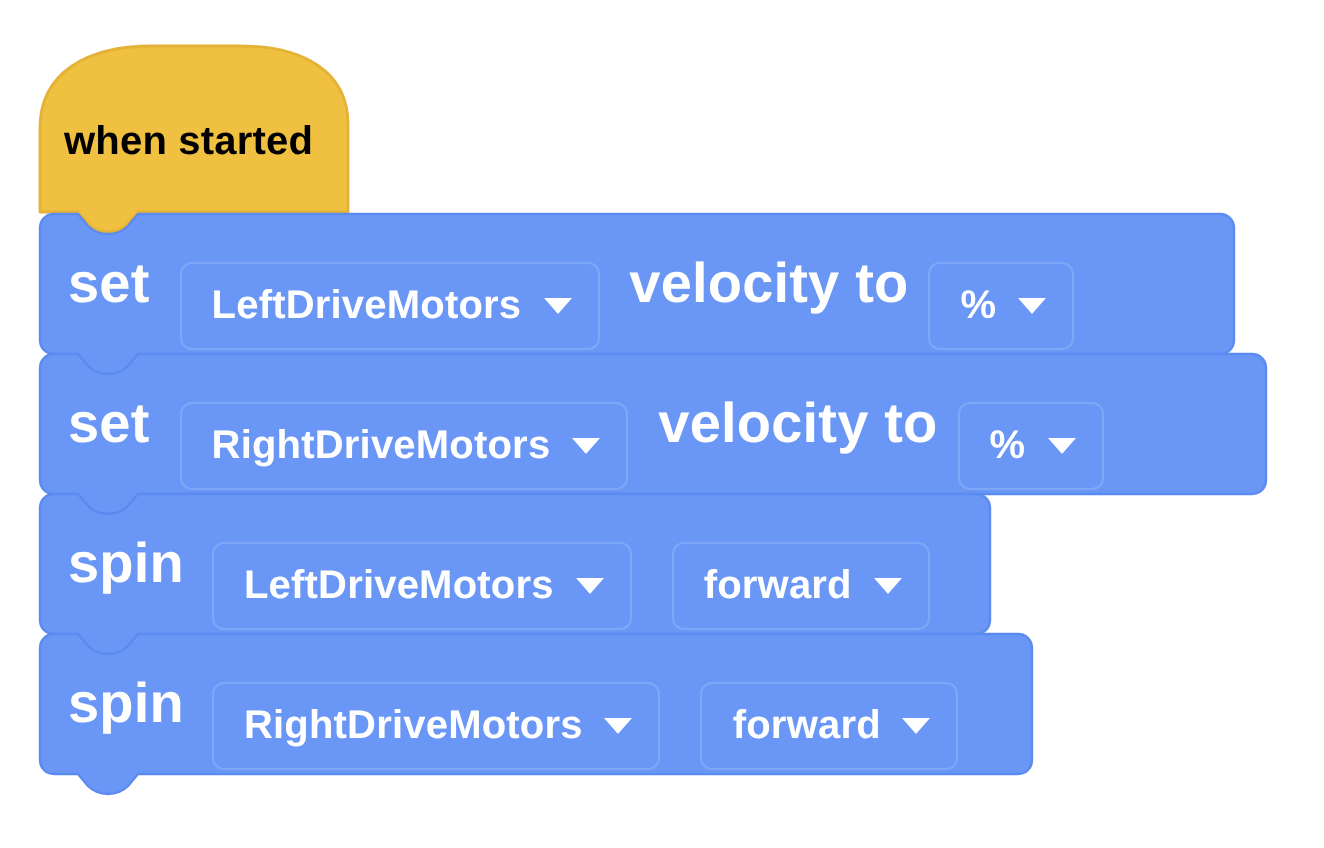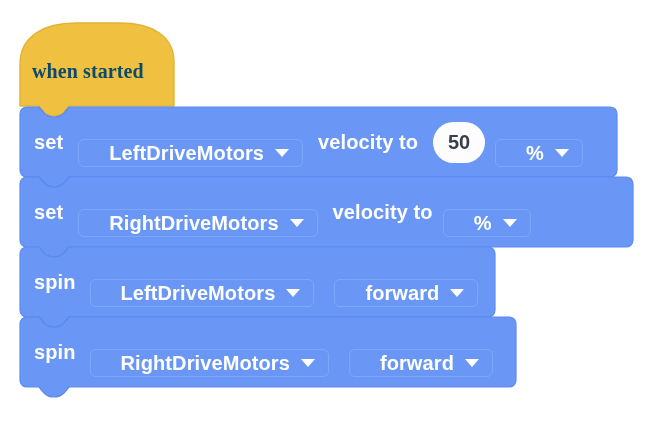--- a/index.html
+++ b/index.html
@@ -42,43 +42,42 @@
   .block-row {
     position: absolute;
     display: flex;
     align-items: center;
     height: 56px;
     box-sizing: border-box;
   }
 
   .hat-label {
     position: absolute;
-    color: #0c4a6e;
+    color: #000000;
     font-size: 20px;
     font-weight: bold;
     letter-spacing: 0.1px;
     white-space: nowrap;
-    font-family: Liberation Serif, serif;
   }
 
   .cmd-label {
     color: #ffffff;
-    font-size: 20px;
+    font-size: 28px;
     font-weight: bold;
     white-space: nowrap;
     letter-spacing: 0.1px;
   }
 
   .field-dropdown {
     display: inline-flex;
     align-items: center;
     justify-content: center;
     gap: 11px;
-    height: 28px;
-    padding: 0 13px 0 30px;
+    height: 44px;
+    padding: 0 13px 0 15px;
     box-sizing: border-box;
     border: 1.5px solid #7ea8f7;
     border-radius: 6px;
     background: #6a97f6;
     white-space: nowrap;
     margin-top: 22px;
   }
   .field-dropdown .field-text {
     color: #ffffff;
     font-size: 20px;
@@ -179,21 +178,20 @@
     <div class="block-row" style="left:20px; top:114px;">
       <span class="cmd-label" style="margin-left:14px;">set</span>
 
       <span class="field-dropdown sp-mid">
         <span class="field-text">LeftDriveMotors</span>
         <span class="caret"></span>
       </span>
 
       <span class="cmd-label sp-mid">velocity to</span>
 
-      <span class="field-number sp-mid">50</span>
 
       <span class="field-dropdown sp-small">
         <span class="field-text">%</span>
         <span class="caret"></span>
       </span>
     </div>
 
     <div class="block-row" style="left:20px; top:184px;">
       <span class="cmd-label" style="margin-left:14px;">set</span>
 

